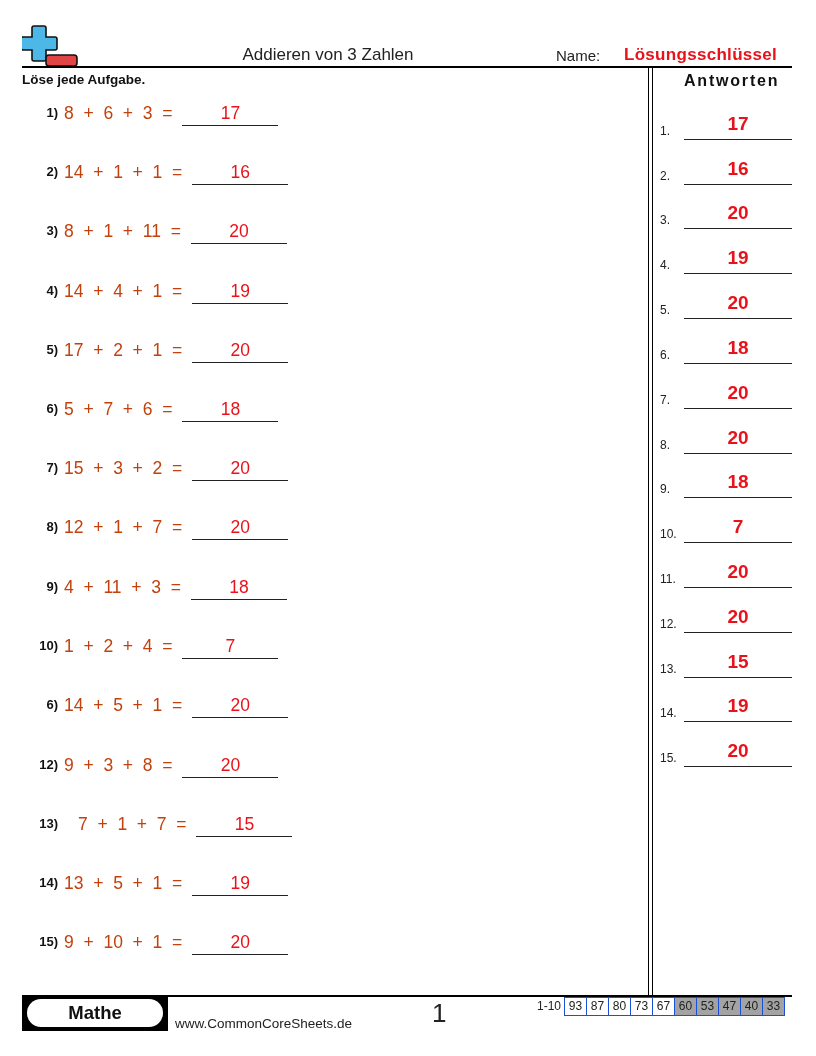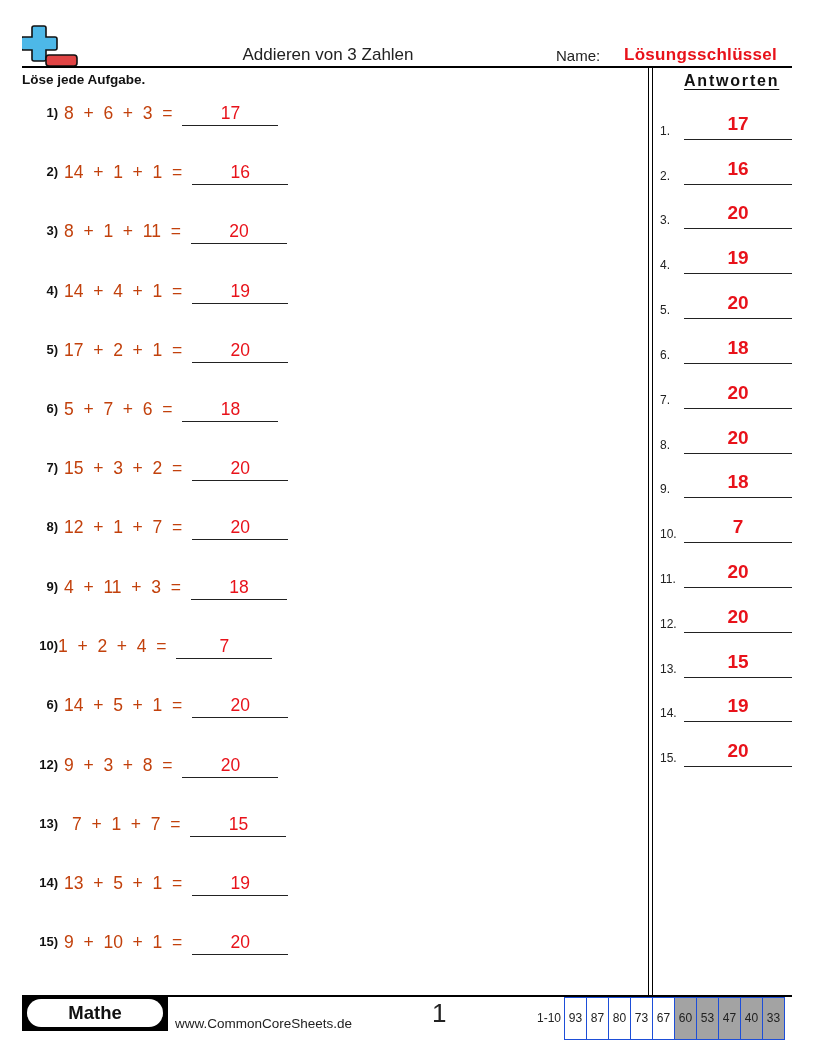--- a/index.html
+++ b/index.html
@@ -20,35 +20,35 @@
   #vdivider { left: 648px; top: 68px; width: 5px; height: 928px; border-left: 1.5px solid #000; border-right: 1.5px solid #000; box-sizing: border-box; }
 
   
   .problem { position: absolute; left: 22px; height: 30px; display: flex; align-items: flex-end; }
   .pnum { font-size: 13px; font-weight: bold; width: 36px; text-align: right; padding-right: 0; margin-right: 0; position: relative; top: -6px; }
   .pexpr { font-size: 17.5px; color: #c2410c; white-space: pre; margin-left: 0; position: relative; top: -2px; }
   .pline { position: relative; width: 96px; height: 22px; border-bottom: 1.4px solid #222; margin-left: 0; }
   .pans { position: absolute; left: 0; right: 0; bottom: 1px; text-align: center; color: #e8121a; font-size: 17.5px; }
 
   
-  #answers-title { left: 684px; top: 72px; font-size: 16px; font-weight: bold; letter-spacing: 1.8px; text-decoration: underline; text-underline-offset: 3px; color: #111; }
+  #answers-title { left: 684px; top: 72px; font-size: 16px; font-weight: bold; letter-spacing: 1.8px; text-underline-offset: 3px; color: #111; }
   .arow { position: absolute; left: 660px; width: 132px; height: 30px; }
   .anum { position: absolute; left: 0; bottom: 2px; font-size: 12px; color: #222; }
   .aline { position: absolute; left: 24px; right: 0; bottom: 0; border-bottom: 1.4px solid #222; height: 28px; }
   .aval { position: absolute; left: 0; right: 0; bottom: 4px; text-align: center; font-weight: bold; color: #e8121a; font-size: 19px; }
 
   
   #footer-rule { left: 22px; top: 995px; width: 770px; height: 1.5px; background: #000; }
   #footer-black { left: 22px; top: 995px; width: 146px; height: 36px; background: #000; }
   #mathe-pill { left: 27px; top: 999px; width: 136px; height: 28px; background: #fff; border-radius: 15px; display: flex; align-items: center; justify-content: center; font-weight: bold; font-size: 18.5px; color: #111; }
   #website { left: 175px; top: 1016px; font-size: 13.5px; color: #222; }
   #page-number { left: 432px; top: 998px; font-size: 26px; color: #222; }
 
   #score-table { left: 528px; top: 997px; border-collapse: collapse; font-size: 12px; color: #222; }
-  #score-table td { height: 15px; padding: 13px 3px; text-align: center; line-height: 15px; }
+  #score-table td { height: 15px; padding: 1px 3px; text-align: center; line-height: 15px; }
   #score-table td.lbl { border: none; text-align: right; padding-right: 3px; min-width: 30px; }
   #score-table td.cell { border: 1px solid #1d4ed8; min-width: 15px; }
   #score-table td.blue { background: #a3a3a3; }
   #score-table td.empty { border: none; }
 </style>
 </head>
 <body>
 
 <div id="logo" class="abs">
   <svg width="58" height="44" viewBox="0 0 58 44">
@@ -124,42 +124,42 @@
   </div>
   <div class="problem" style="top:570px">
     <span class="pnum">9)</span>
     <span class="pexpr" style="margin-left:6px">4  +  11  +  3  =</span>
     <span class="pline" style="margin-left:10px">
         <span class="pans">18</span>
       </span>
   </div>
   <div class="problem" style="top:629px">
     <span class="pnum">10)</span>
-    <span class="pexpr" style="">1  +  2  +  4  =</span>
+    <span class="pexpr" style="margin-left:6px">1  +  2  +  4  =</span>
     <span class="pline" style="margin-left:10px">
         <span class="pans">7</span>
       </span>
   </div>
   <div class="problem" style="top:688px">
     <span class="pnum">6)</span>
     <span class="pexpr" style="margin-left:6px">14  +  5  +  1  =</span>
     <span class="pline" style="margin-left:10px">
         <span class="pans">20</span>
       </span>
   </div>
   <div class="problem" style="top:748px">
     <span class="pnum">12)</span>
     <span class="pexpr" style="margin-left:6px">9  +  3  +  8  =</span>
     <span class="pline" style="margin-left:10px">
         <span class="pans">20</span>
       </span>
   </div>
   <div class="problem" style="top:807px">
     <span class="pnum">13)</span>
-    <span class="pexpr" style="margin-left:14px">7  +  1  +  7  =</span>
+    <span class="pexpr" style="margin-left:20px">7  +  1  +  7  =</span>
     <span class="pline" style="margin-left:10px">
         <span class="pans">15</span>
       </span>
   </div>
   <div class="problem" style="top:866px">
     <span class="pnum">14)</span>
     <span class="pexpr" style="margin-left:6px">13  +  5  +  1  =</span>
     <span class="pline" style="margin-left:10px">
         <span class="pans">19</span>
       </span>

